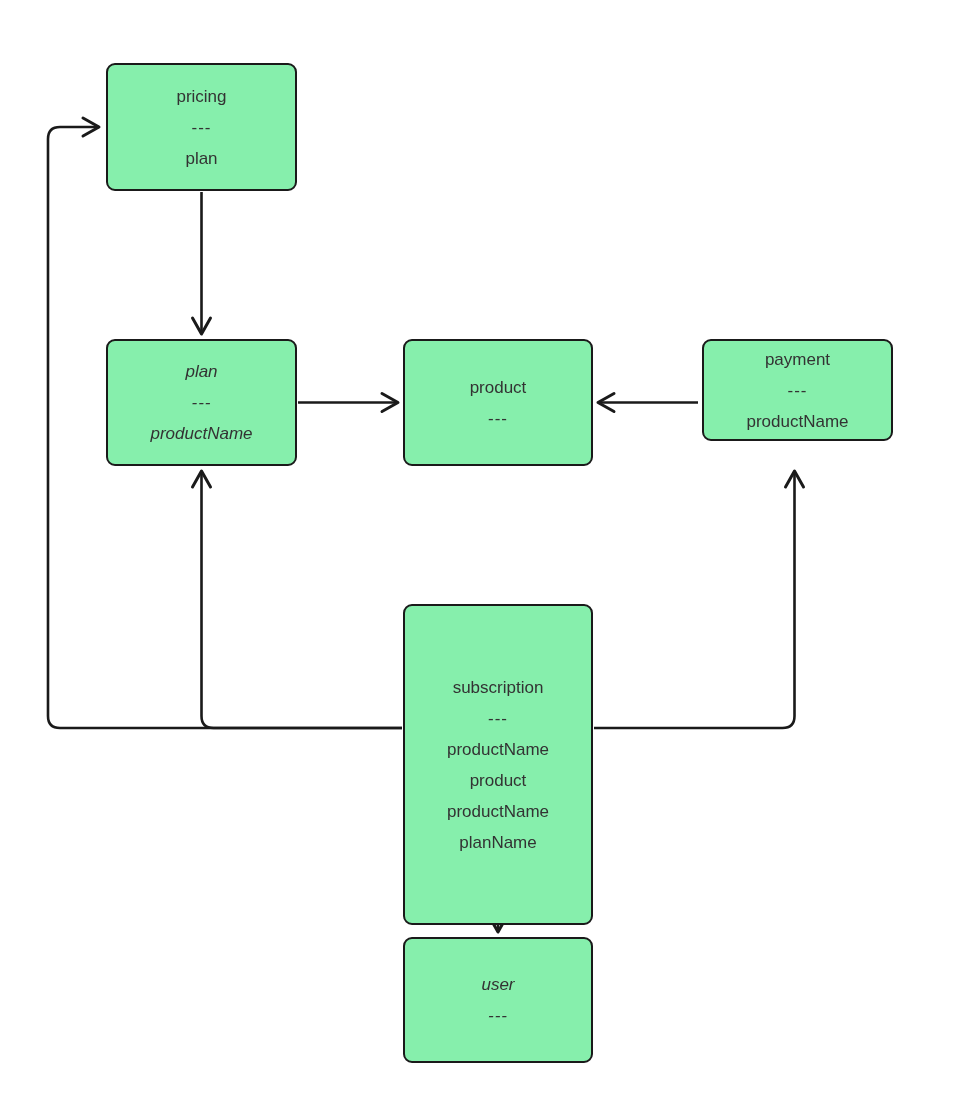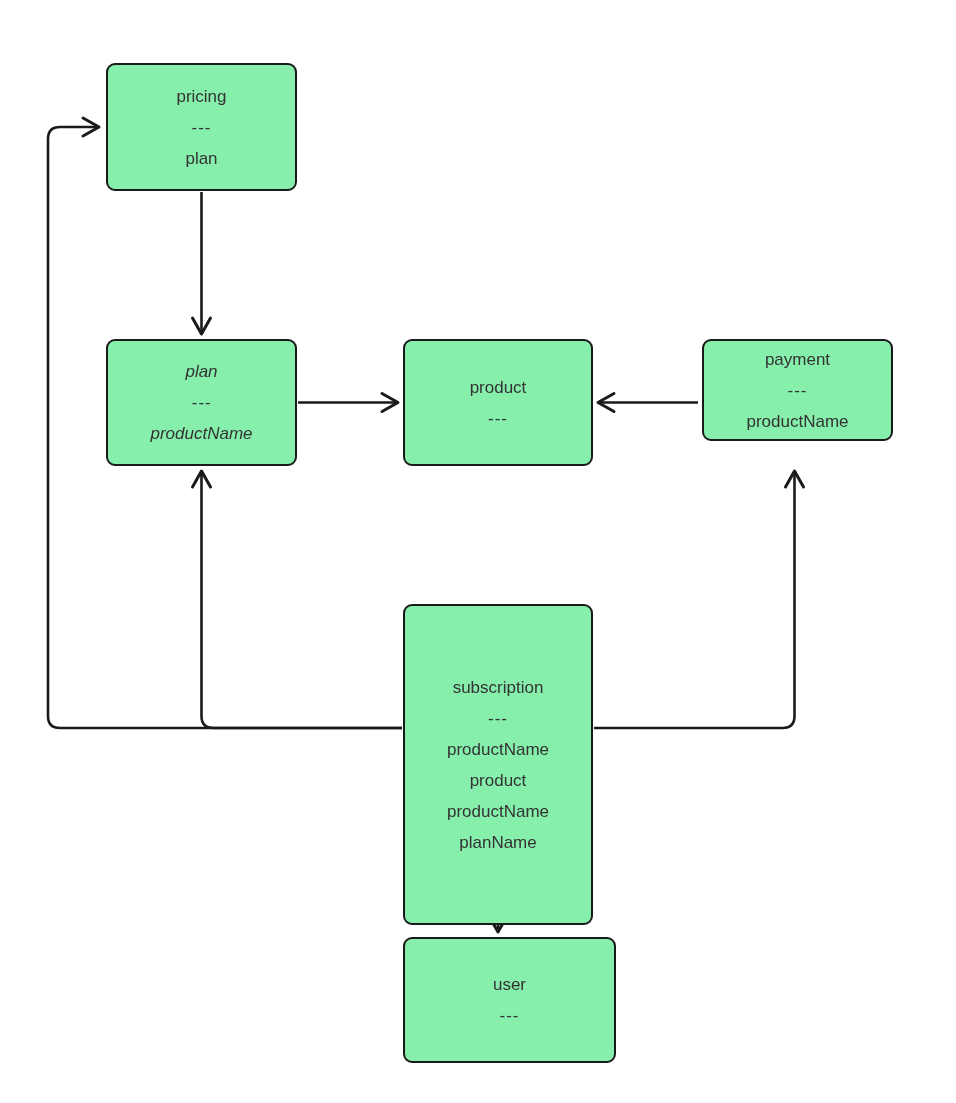--- a/index.html
+++ b/index.html
@@ -101,18 +101,18 @@
 
   <div class="node" style="left:403px; top:604px; width:190px; height:321px;">
     <div class="line title">subscription</div>
     <div class="line sep">---</div>
     <div class="line attr">productName</div>
     <div class="line attr">product</div>
     <div class="line attr">productName</div>
     <div class="line attr">planName</div>
   </div>
 
-  <div class="node" style="left:403px; top:937px; width:213px; height:126px;">
+  <div class="node" style="left:403px; top:937px; width:190px; height:126px;font-style:italic;">
     <div class="line title">user</div>
     <div class="line sep">---</div>
   </div>
 
 </div>
 
 </body></html>

